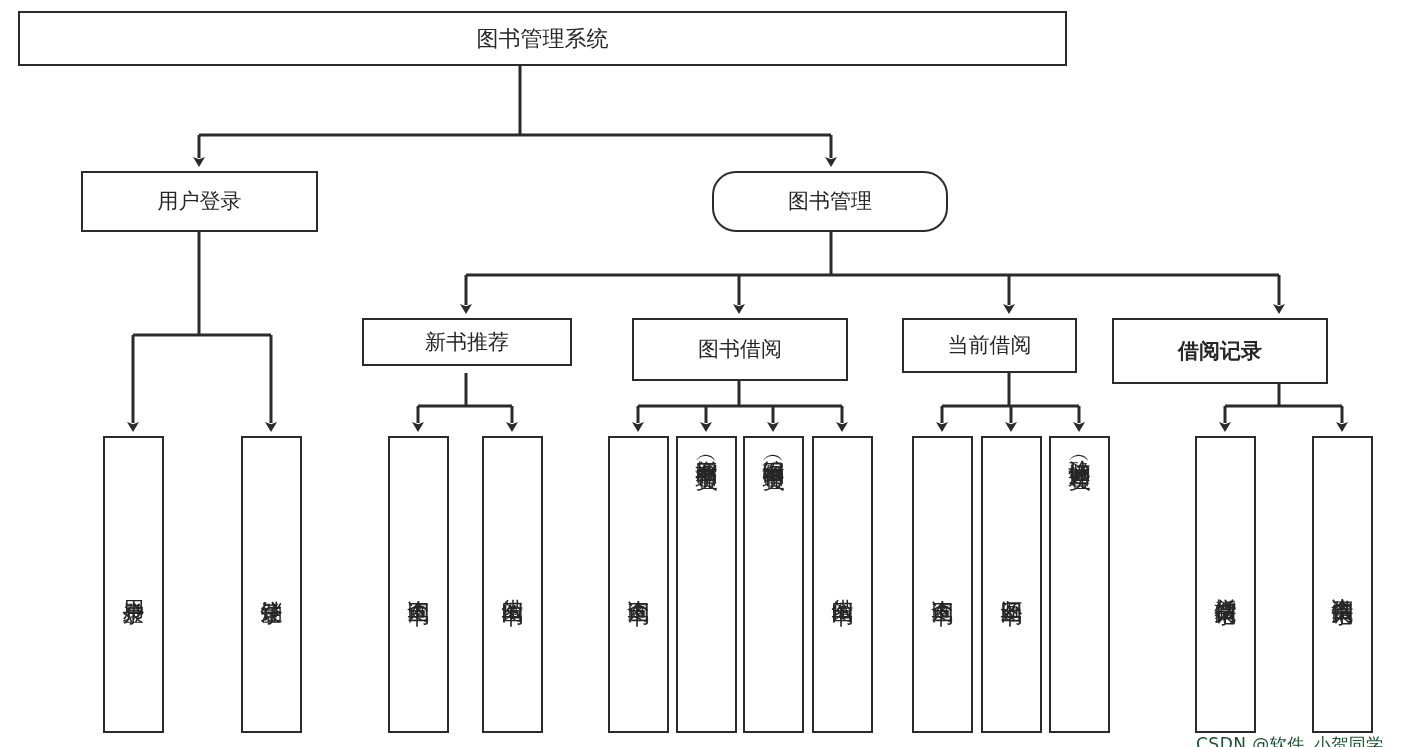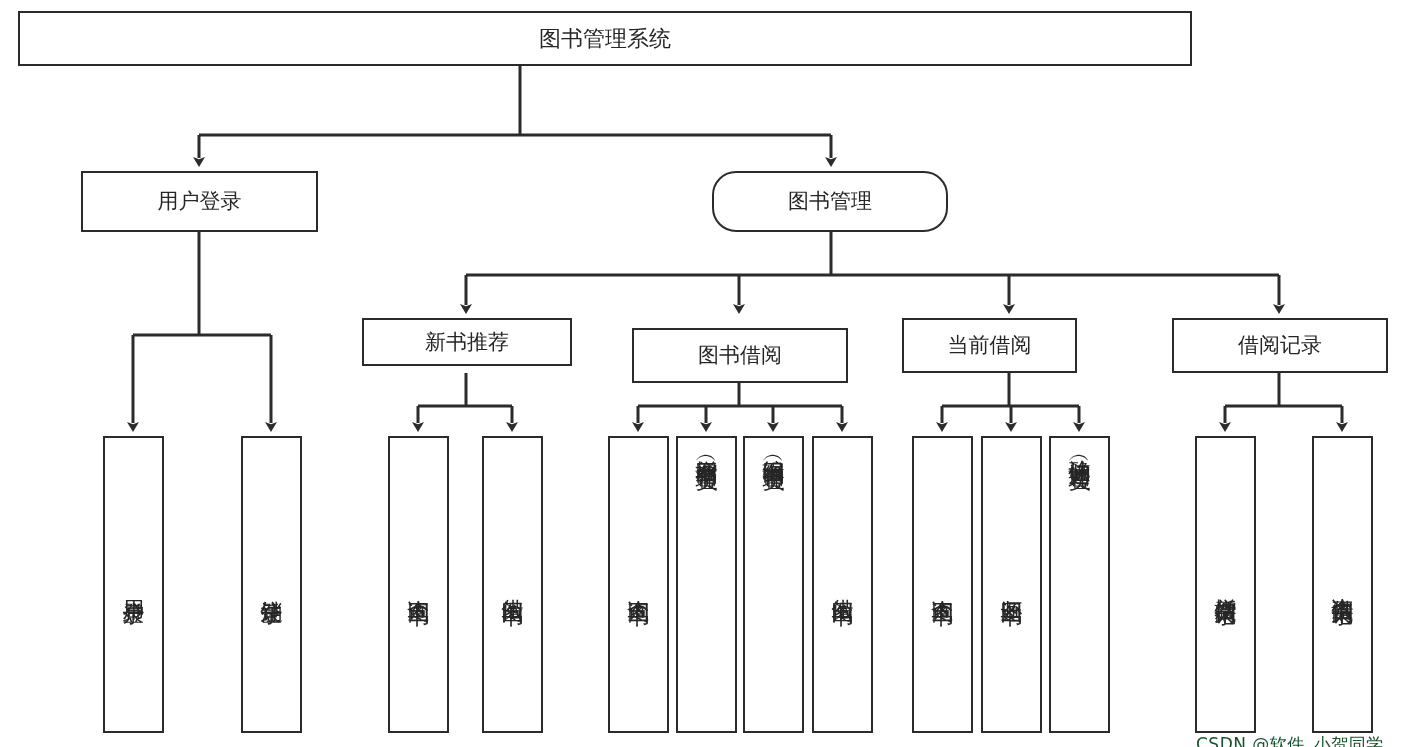--- a/index.html
+++ b/index.html
@@ -132,45 +132,45 @@
     </g>
 
     <g stroke="#2b2b2b" stroke-width="3" fill="none">
       <path d="M1279,373 L1279,406"></path>
       <path d="M1225,406 L1342,406"></path>
       <path d="M1225,406 L1225,423" marker-end="url(#arrow)"></path>
       <path d="M1342,406 L1342,423" marker-end="url(#arrow)"></path>
     </g>
   </svg>
 
-  <div class="node root horizontal" style="left: 18px; top: 11px; width: 1174px; height: 55px;">
+  <div class="node root horizontal" style="left: 18px; top: 11px; width: 1049px; height: 55px;">
     <span class="node-label">图书管理系统</span>
   </div>
 
   <div class="node horizontal" style="left: 81px; top: 171px; width: 237px; height: 61px;">
     <span class="node-label">用户登录</span>
   </div>
 
   <div class="node horizontal" style="left: 712px; top: 171px; width: 236px; height: 61px; border-radius: 24px;">
     <span class="node-label">图书管理</span>
   </div>
 
   <div class="node horizontal" style="left: 362px; top: 318px; width: 210px; height: 48px;">
     <span class="node-label">新书推荐</span>
   </div>
 
-  <div class="node horizontal" style="left: 632px; top: 328px; width: 216px; height: 55px;">
+  <div class="node horizontal" style="left: 632px; top: 318px; width: 216px; height: 63px;">
     <span class="node-label">图书借阅</span>
   </div>
 
   <div class="node horizontal" style="left: 902px; top: 318px; width: 175px; height: 55px;">
     <span class="node-label">当前借阅</span>
   </div>
 
-  <div class="node horizontal" style="left: 1172px; top: 318px; width: 216px; height: 55px;">
+  <div class="node horizontal" style="left: 1112px; top: 318px; width: 216px; height: 66px; font-weight: bold;">
     <span class="node-label">借阅记录</span>
   </div>
 
   <div class="node vertical centered" style="left: 103px; top: 436px; width: 61px; height: 297px;">
     <span class="node-label">用户登录</span>
   </div>
 
   <div class="node vertical centered" style="left: 241px; top: 436px; width: 61px; height: 297px;">
     <span class="node-label">注销登录</span>
   </div>

